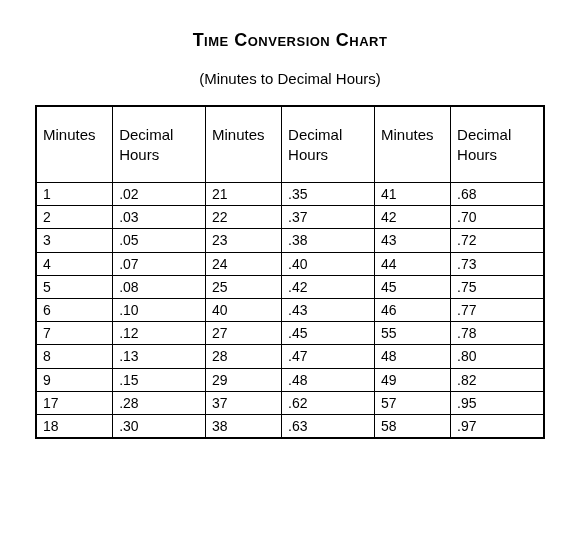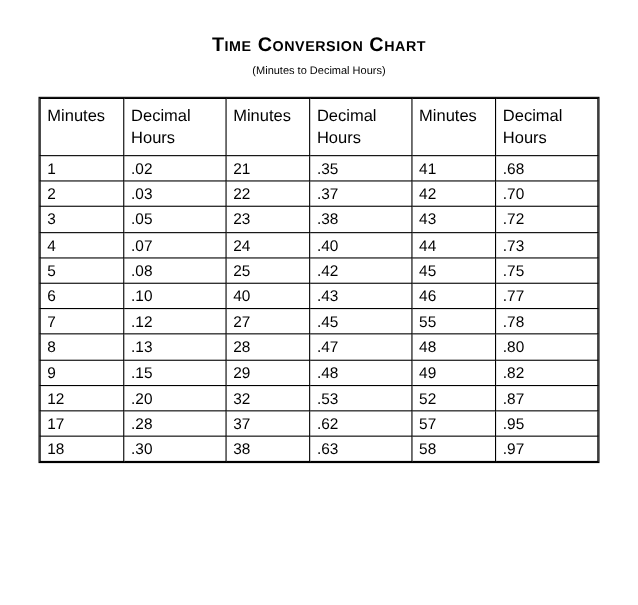--- a/index.html
+++ b/index.html
@@ -9,25 +9,25 @@
       background: #fff;
       font-family: Arial, sans-serif;
       padding: 30px 35px 20px 35px;
     }
     .title {
       text-align: center;
       font-weight: bold;
       font-size: 18px;
       font-variant: small-caps;
       letter-spacing: 0.5px;
-      margin-bottom: 8px;
+      margin-bottom: 19px;
     }
     .subtitle {
       text-align: center;
-      font-size: 10px;
+      font-size: 15px;
       margin-bottom: 18px;
     }
     .table-wrap {
       border: 1.5px solid #000;
     }
     table {
       width: 100%;
       border-collapse: collapse;
       font-size: 14px;
     }
@@ -36,21 +36,21 @@
       border-bottom: 1px solid #000;
       border-left: 1px solid #000;
       border-right: 1px solid #000;
       padding: 2px 6px;
       text-align: left;
       line-height: 1.3;
     }
     th {
       font-weight: normal;
       vertical-align: top;
-      padding: 6px 6px;
+      padding: 18px 6px;
       font-size: 15px;
     }
     col.min { width: 15%; }
     col.dec { width: 18.3%; }
   </style>
 </head>
 <body>
 
 <div class="title">Time Conversion Chart</div>
 <div class="subtitle">(Minutes to Decimal Hours)</div>
@@ -142,28 +142,20 @@
         </tr>
         <tr>
           <td>9</td>
           <td>.15</td>
           <td>29</td>
           <td>.48</td>
           <td>49</td>
           <td>.82</td>
         </tr>
         <tr>
-          <td>12</td>
-          <td>.20</td>
-          <td>32</td>
-          <td>.53</td>
-          <td>52</td>
-          <td>.87</td>
-        </tr>
-        <tr>
           <td>17</td>
           <td>.28</td>
           <td>37</td>
           <td>.62</td>
           <td>57</td>
           <td>.95</td>
         </tr>
         <tr>
           <td>18</td>
           <td>.30</td>

